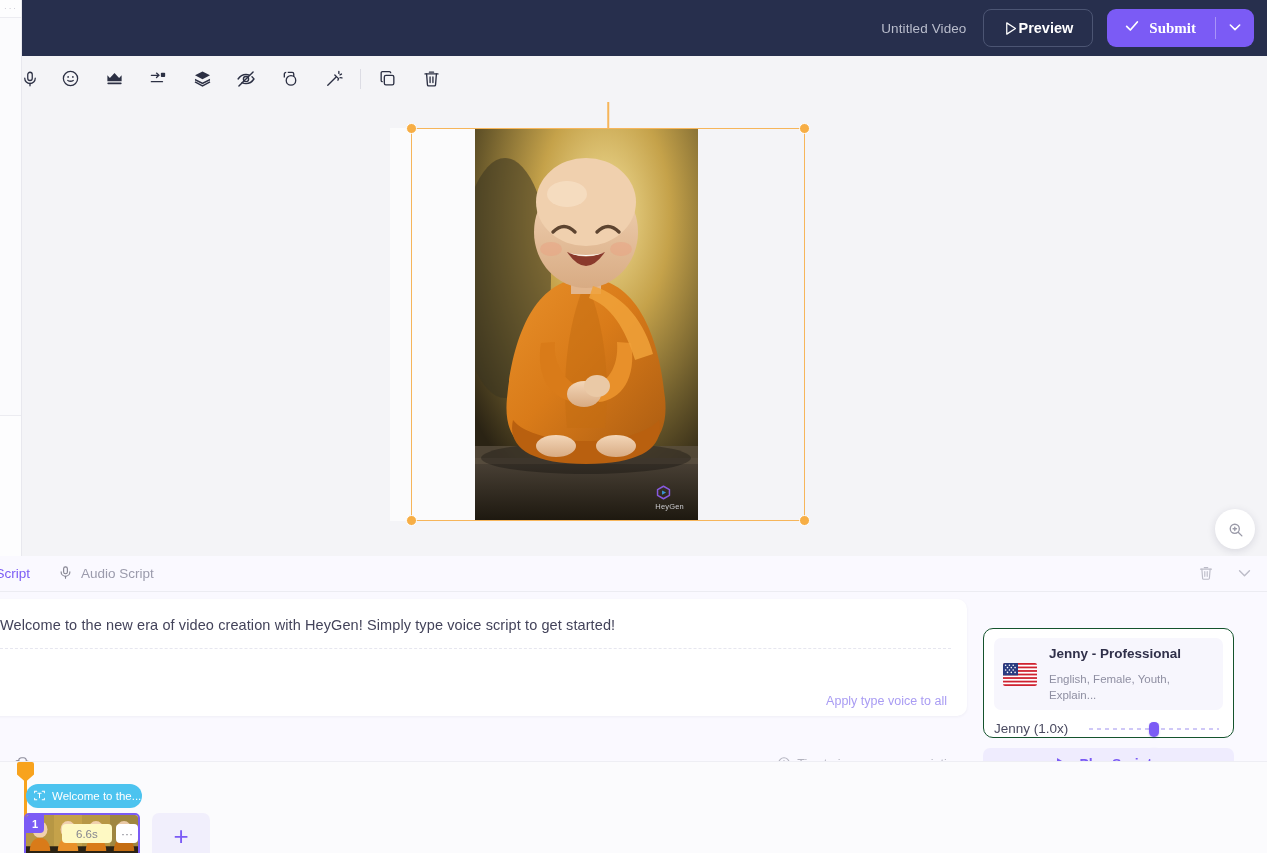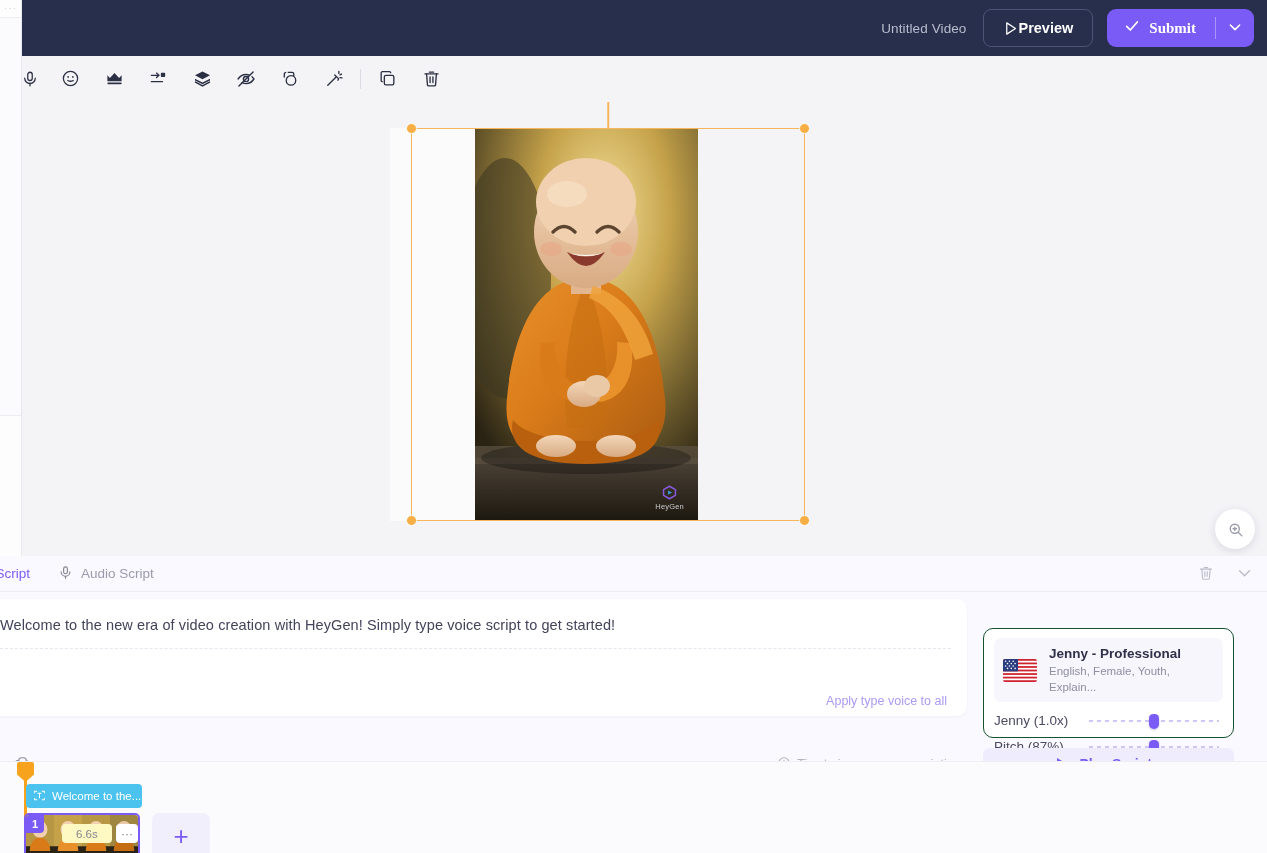--- a/index.html
+++ b/index.html
@@ -78,21 +78,21 @@
     background: #fbfbfc;
   }
   .monk-img {
     position: absolute; left: 85px; top: 0; width: 223px; height: 393px;
     overflow: hidden;
     background: linear-gradient(170deg,#6e6a33 0%, #b99a38 22%, #d9b648 36%, #8c7433 55%, #4a3f22 80%, #241c10 100%);
   }
   .monk-svg { position:absolute; inset:0; width:100%; height:100%; }
   .wm {
     position:absolute; right: 14px; bottom: 10px;
-    display:flex; flex-direction:column; align-items:center; gap:1px;
+    display:flex; flex-direction:column; gap:1px;
     opacity:.92;
   }
   .wm-label { color:#d8d8dd; font-size: 7.5px; letter-spacing:.2px; }
 
   
   .sel-frame {
     position: absolute; left: 389px; top: 27px; width: 394px; height: 393px;
     border: 1.5px solid #f6b55a; pointer-events: none;
   }
   .sel-rot {
@@ -170,21 +170,21 @@
     position: absolute; left: 0; top: 36px; width: 251px; height: 110px;
     background: #ffffff; border: 1px solid #14532d; border-radius: 10px;
     padding: 9px 10px;
   }
   .voice-row {
     display:flex; align-items:center; gap: 12px;
     background: #f7f6fd; border-radius: 7px; padding: 7px 9px;
   }
   .flag { width: 34px; height: 23px; border-radius: 2px; overflow:hidden; flex: none; }
   .voice-name { font-size: 13.5px; color: #30304a; font-weight: 600; line-height: 1.35; }
-  .voice-desc { font-size: 11.5px; color: #8f8fa2; line-height: 1.4; }
+  .voice-desc { font-size: 11.5px; color: #8f8fa2; line-height: 1.4; margin-top: 8px; }
   .slider-row { display:flex; align-items:center; margin-top: 11px; }
   .slider-label { font-size: 13.5px; color: #4a4a60; width: 95px; }
   .slider-track {
     position: relative; flex: 1 1 auto; height: 14px; margin-right: 4px;
   }
   .slider-track::before {
     content:""; position:absolute; left:0; right:0; top:6px; height:2px;
     background: repeating-linear-gradient(to right,#cfc8f7 0 4px, transparent 4px 8px);
   }
   .slider-knob {
@@ -205,21 +205,21 @@
     background: #fbfbfd; border-top: 1px solid #eeeef4;
   }
   .playhead {
     position: absolute; left: 17px; top: 0px; width: 17px; height: 20px;
     background: #f8a31d; border-radius: 2px 2px 0 0;
     clip-path: polygon(0 0, 100% 0, 100% 62%, 50% 100%, 0 62%);
   }
   .playhead-line { position:absolute; left: 24px; top: 12px; width: 2.5px; height: 80px; background: #f8a31d; }
   .script-chip {
     position: absolute; left: 26px; top: 22px; width: 116px; height: 24px;
-    background: #4cc3ef; border-radius: 4px;
+    background: #4cc3ef; border-radius: 12px;
     display:flex; align-items:center; gap:6px; padding-left: 7px;
     color:#fff; font-size: 11.5px; cursor: pointer; overflow:hidden; white-space:nowrap;
   }
   .scene-clip {
     position: absolute; left: 24px; top: 51px; width: 116px; height: 46px;
     border: 2px solid #7b5bf5; border-radius: 5px; overflow: hidden;
     display:flex; cursor: pointer;
   }
   .scene-frame { width: 25%; height: 100%; overflow:hidden; position:relative; }
   .scene-badge {

